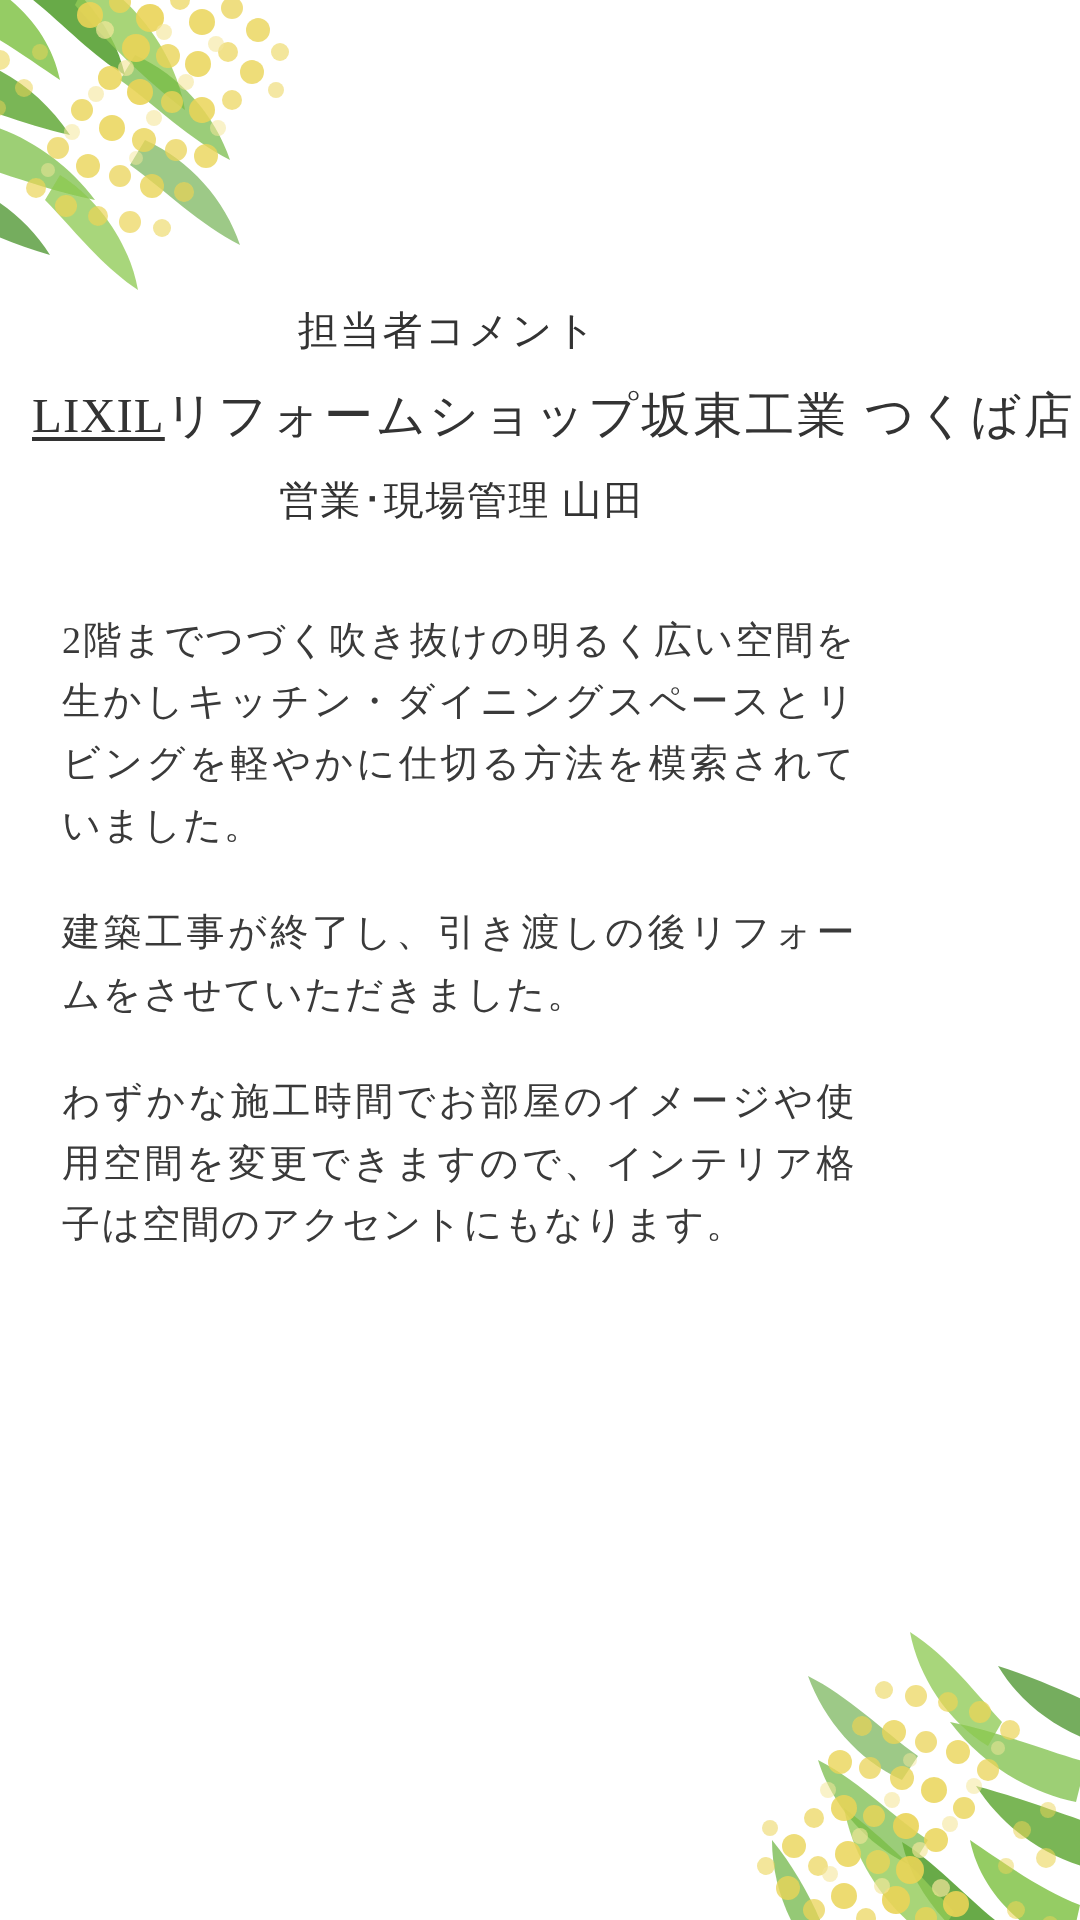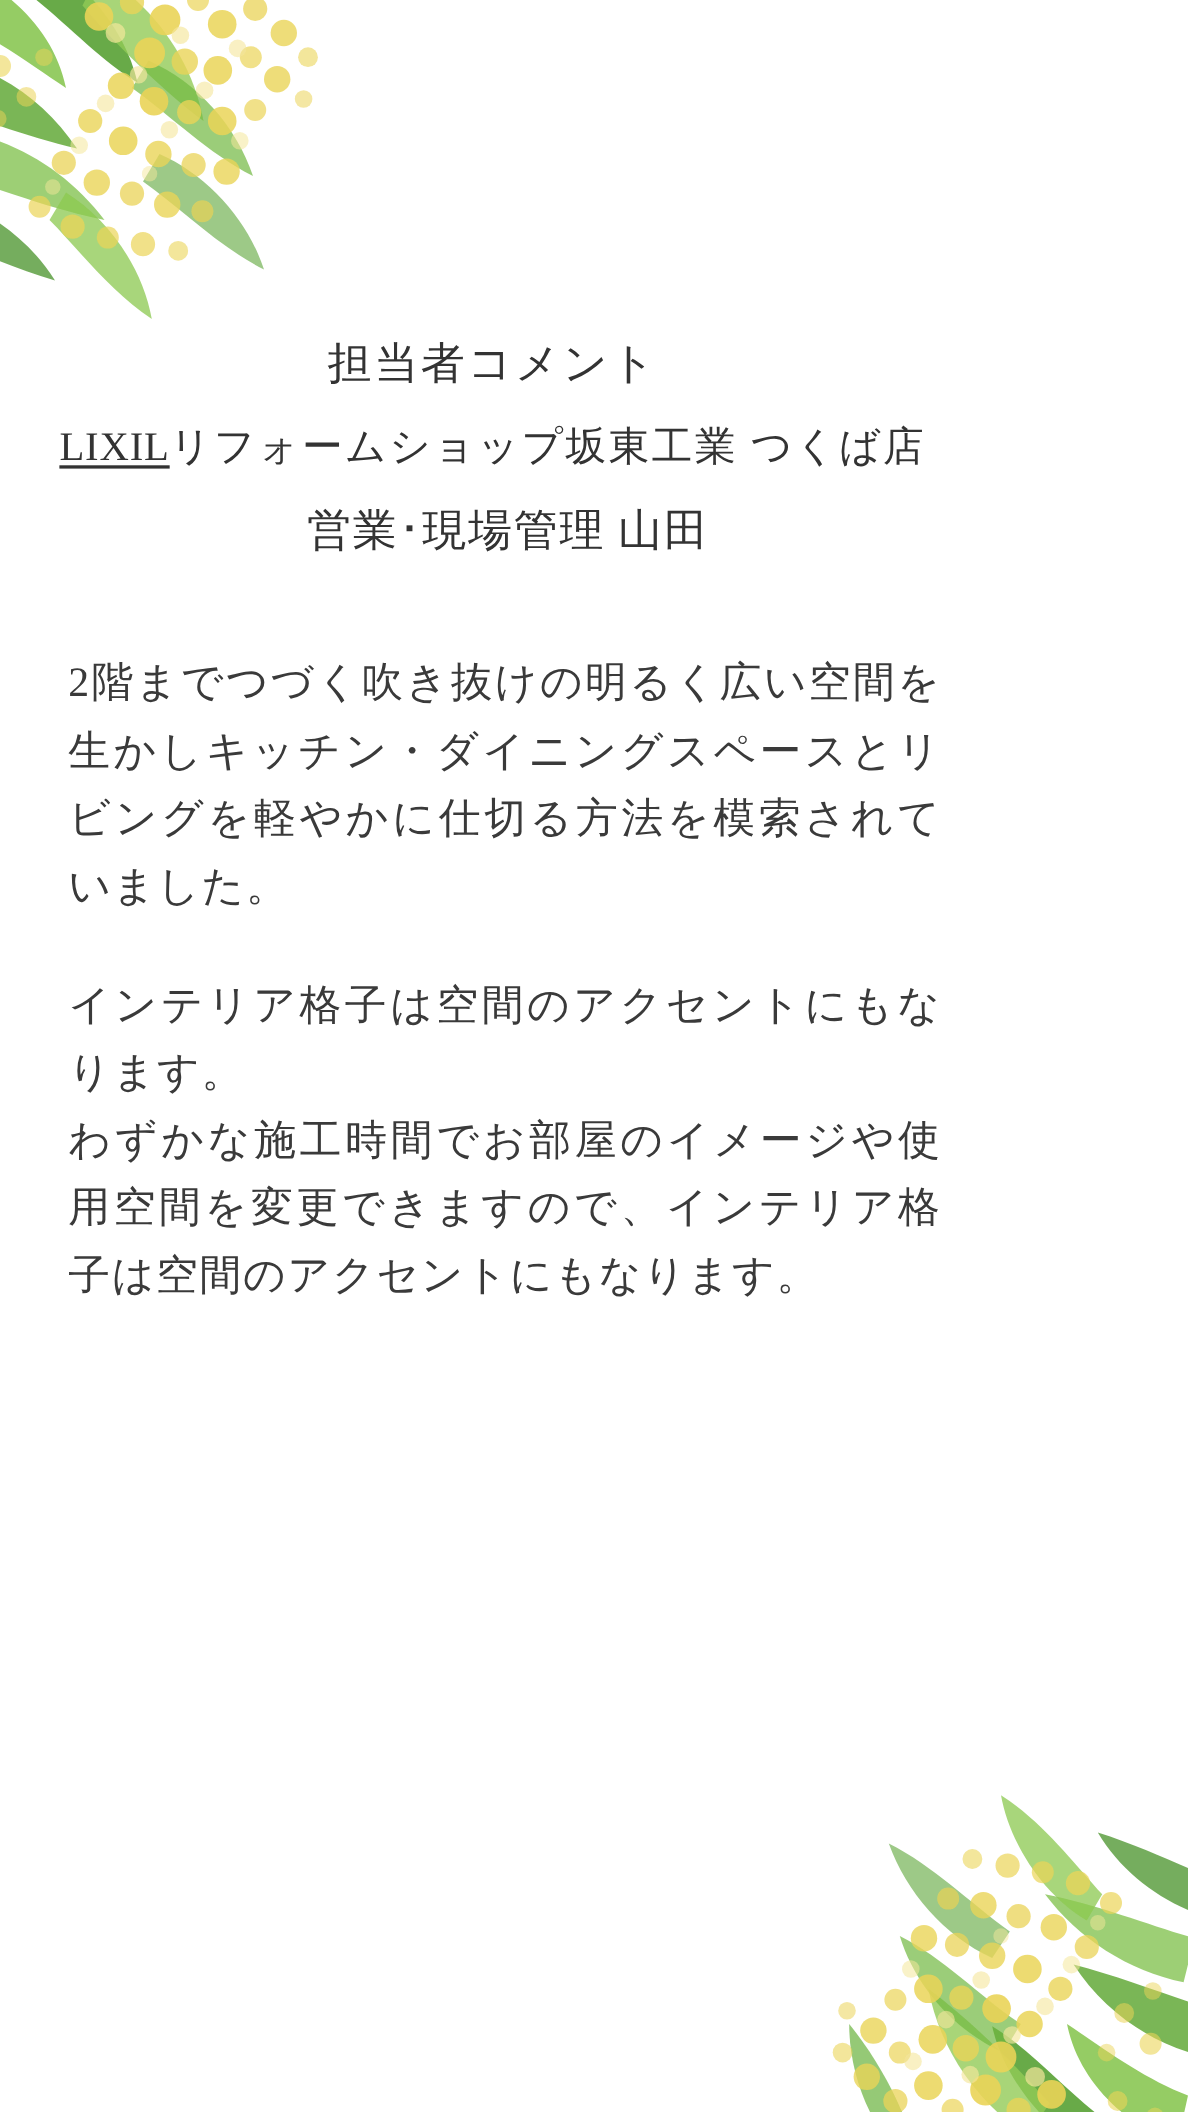--- a/index.html
+++ b/index.html
@@ -50,22 +50,23 @@
     padding-top: 300px;
   }
   .header .line {
     font-size: 40px;
     line-height: 1.55;
     letter-spacing: 0.06em;
     color: #333333;
     white-space: nowrap;
   }
   .header .line.shop {
-    font-size: 37px;
+    font-size: 49px;
     margin-top: 16px;
+    padding-left: 32px;
   }
   .header .line.shop .brand {
     text-decoration: underline;
     text-underline-offset: 5px;
     letter-spacing: 0.02em;
   }
   .header .line.role {
     font-size: 40px;
     margin-top: 16px;
     letter-spacing: 0.04em;
@@ -246,17 +247,17 @@
   <div class="header">
     <div class="line title">担当者コメント</div>
     <div class="line shop">
       <span class="brand">LIXIL</span><span>リフォームショップ坂東工業 つくば店</span>
     </div>
     <div class="line role">営業･現場管理 山田</div>
   </div>
 
   <div class="body-text">
     <p class="para">2階までつづく吹き抜けの明るく広い空間を生かしキッチン・ダイニングスペースとリビングを軽やかに仕切る方法を模索されていました。</p>
-    <p class="para tight">インテリア格子は空間のアクセントにもなります。</p>
+    <p class="para">建築工事が終了し、引き渡しの後リフォームをさせていただきました。</p>
     <p class="para">わずかな施工時間でお部屋のイメージや使用空間を変更できますので、インテリア格子は空間のアクセントにもなります。</p>
   </div>
 
 </div>
 
 </body></html>

